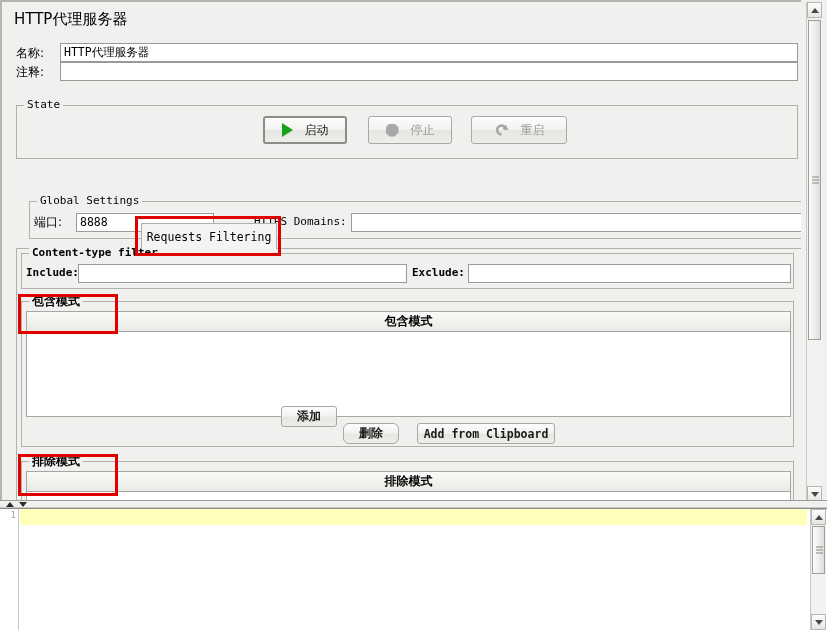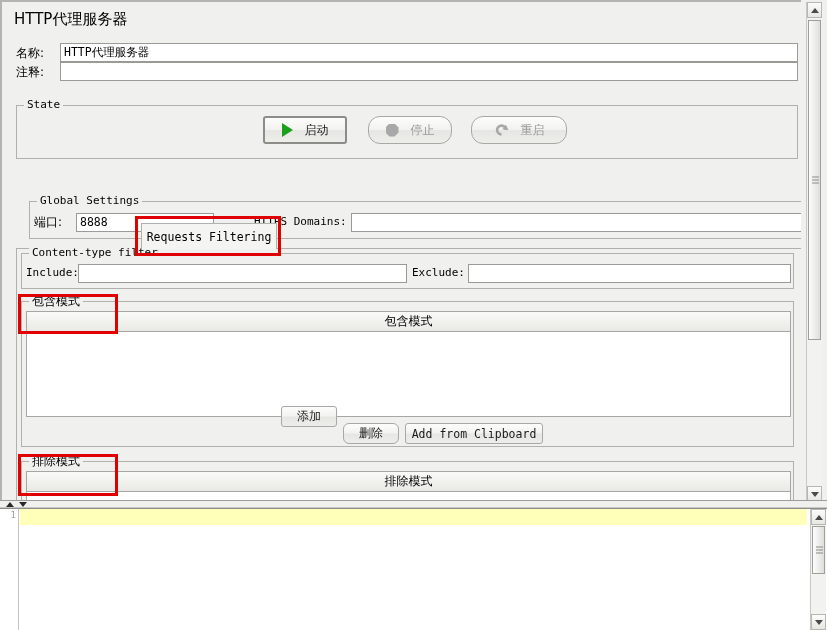--- a/index.html
+++ b/index.html
@@ -95,21 +95,21 @@
     align-items: center;
     justify-content: center;
     font-family: "DejaVu Sans", sans-serif;
     font-size: 12px;
     color: #1a1a1a;
     white-space: nowrap;
     gap: 12px;
   }
   .btn.mono { font-family: "DejaVu Sans Mono", monospace; font-size: 11.5px; }
   .btn.focused { border: 2px solid #8c8c88; }
-  .btn.disabled { color: #9a9a9a; border-radius: 12px; }
+  .btn.disabled { color: #9a9a9a; }
   .btn .glyph { display: inline-flex; align-items: center; justify-content: center; }
 
   .tri-play {
     width: 0; height: 0;
     border-left: 11px solid #1aa01a;
     border-top: 7px solid transparent;
     border-bottom: 7px solid transparent;
   }
   .octagon {
     width: 13px; height: 13px;
@@ -314,21 +314,21 @@
       <span class="field-label" style="left:224px; top:13px; font-family:'DejaVu Sans Mono', monospace; font-size:11px;">HTTPS Domains:</span>
       <div class="text-input" style="left:321px; top:11px; width:456px;"></div>
     </div>
 
     <div class="tabstrip" style="left:14px; top:221px; width:782px; height:26px;">
       <div class="tab selected" style="left:125px; top:0px; width:136px; height:26px;">
         <span>Requests Filtering</span>
       </div>
     </div>
 
-    <div class="tab-content-border" style="left:14px; top:246px; width:811px; height:260px;">
+    <div class="tab-content-border" style="left:14px; top:246px; width:811px; height:260px;font-weight:bold;">
 
       <div class="groupbox" style="left:4px; top:4px; width:773px; height:36px;">
         <span class="group-title">Content-type filter</span>
         <span class="field-label" style="left:4px; top:12px; font-family:'DejaVu Sans Mono', monospace; font-size:11px;">Include:</span>
         <div class="text-input" style="left:56px; top:10px; width:329px;"></div>
         <span class="field-label" style="left:390px; top:12px; font-family:'DejaVu Sans Mono', monospace; font-size:11px;">Exclude:</span>
         <div class="text-input" style="left:446px; top:10px; width:323px;"></div>
       </div>
 
       <div class="groupbox" style="left:4px; top:52px; width:773px; height:146px;">
@@ -338,21 +338,21 @@
           <div class="tbl-head">包含模式</div>
           <div class="tbl-body" style="height:86px;"></div>
         </div>
 
         <div class="btn" style="left:259px; top:104px; width:56px; height:21px;">
           <span>添加</span>
         </div>
         <div class="btn" style="left:321px; top:121px; width:56px; height:21px;border-radius:6px;">
           <span>删除</span>
         </div>
-        <div class="btn mono" style="left:383px; top:121px; width:138px; height:21px;">
+        <div class="btn mono" style="left:395px; top:121px; width:138px; height:21px;">
           <span>Add from Clipboard</span>
         </div>
       </div>
 
       <div class="groupbox" style="left:4px; top:212px; width:773px; height:120px;">
         <span class="group-title cjk">排除模式</span>
 
         <div class="tbl" style="left:4px; top:9px; width:765px; height:100px;">
           <div class="tbl-head">排除模式</div>
           <div class="tbl-body" style="height:80px;"></div>

